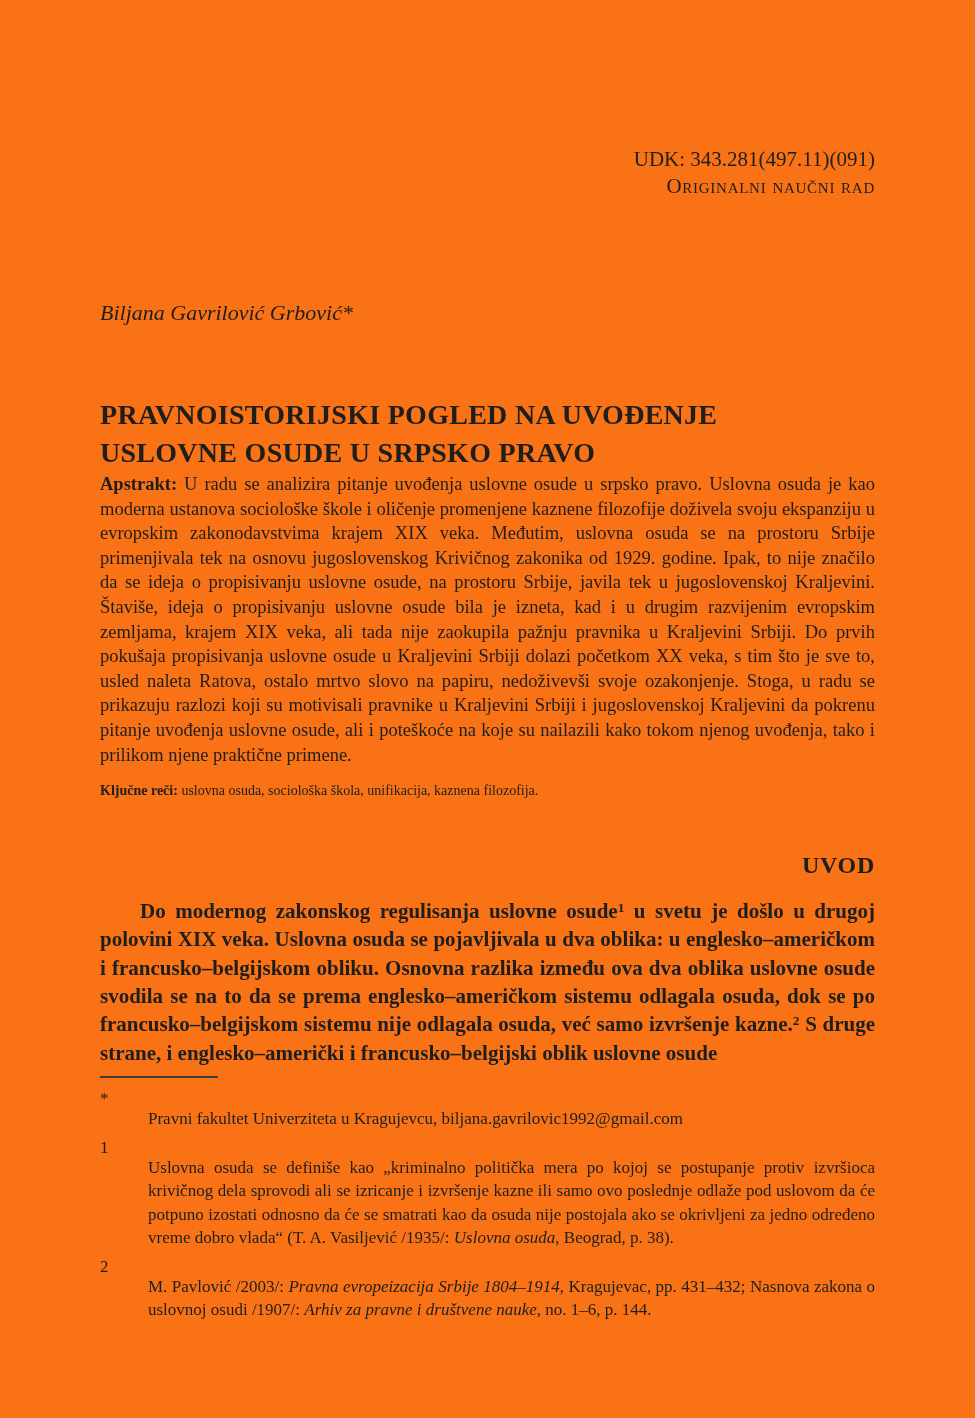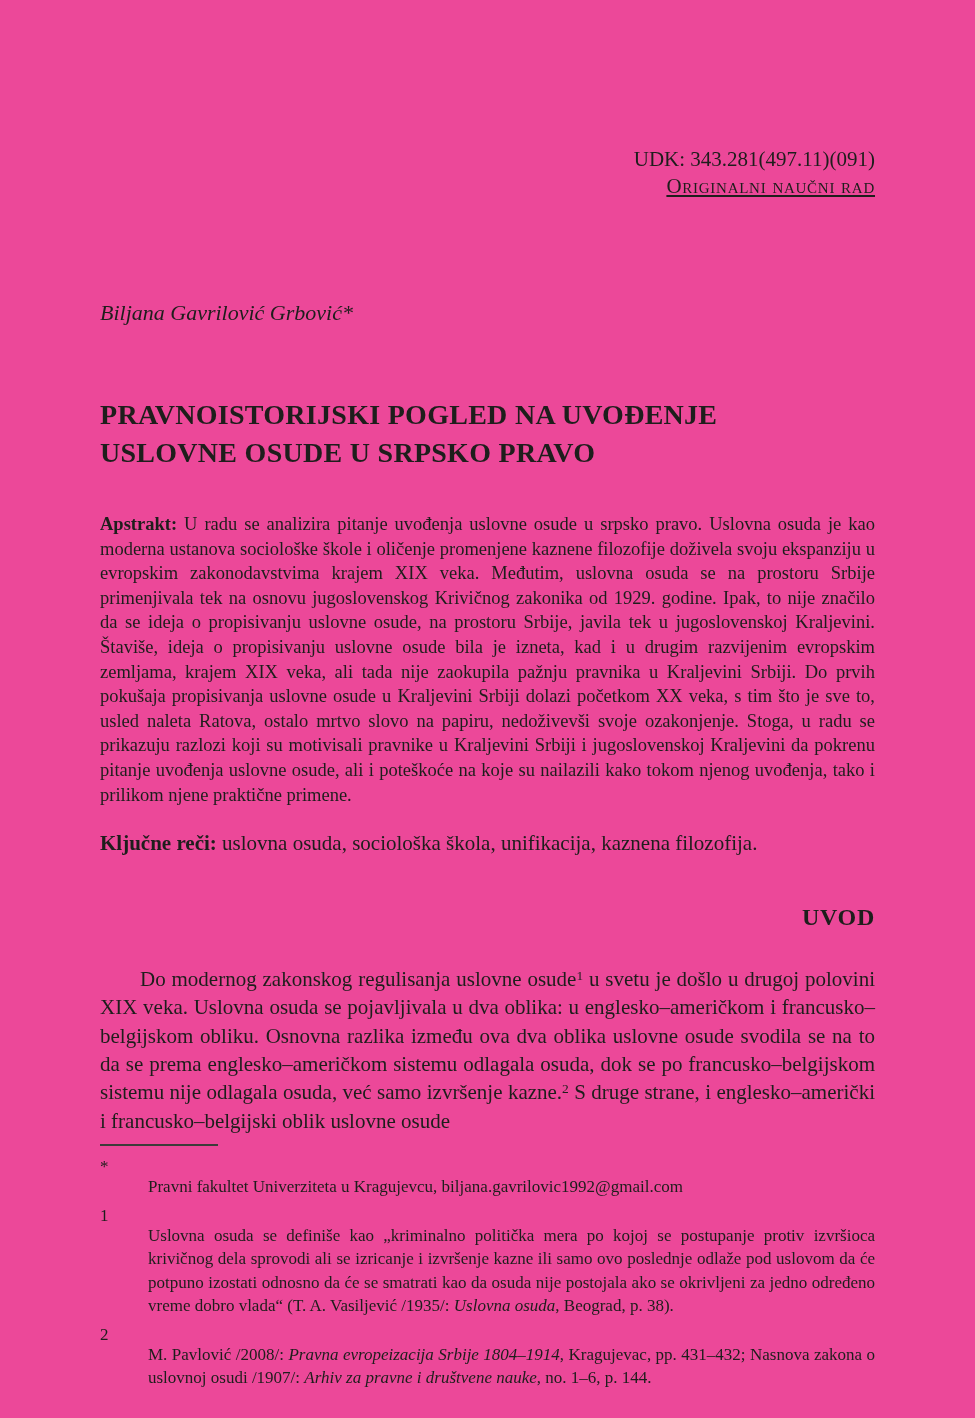--- a/index.html
+++ b/index.html
@@ -1,81 +1,80 @@
 <!DOCTYPE html>
 <html lang="sr"><head>
 <meta charset="utf-8">
 <style>
   * { margin: 0; padding: 0; box-sizing: border-box; }
   html, body { background: #ffffff; }
   .page {
     position: relative;
     width: 975px;
     height: 1418px;
-    background: #ec4899;
+    background: #f97316;
     color: #1e1e1c;
     font-family: "Liberation Serif", "DejaVu Serif", serif;
     overflow: hidden;
   }
   .content {
     position: absolute;
     left: 100px;
     top: 0;
     width: 775px;
   }
   .meta {
     padding-top: 146px;
     text-align: right;
     font-size: 21px;
     line-height: 27px;
   }
   .sc {
     font-variant: small-caps;
     letter-spacing: 0.035em;
-    text-decoration: underline;
   }
   .author-line {
     margin-top: 100px;
     font-style: italic;
     font-size: 22px;
     line-height: 26px;
   }
   .article-title {
     margin-top: 70px;
     font-weight: bold;
     font-size: 28px;
     line-height: 38px;
     letter-spacing: 0.01em;
   }
   .abstract {
-    margin-top: 40px;
     text-align: justify;
     font-size: 18.5px;
     line-height: 24.6px;
   }
   .keywords {
-    margin-top: 24px;
+    margin-top: 12px;
     text-align: justify;
-    font-size: 21px;
+    font-size: 14px;
     line-height: 24.6px;
   }
   b.lead { font-weight: bold; }
   .section-heading {
     margin-top: 45px;
     text-align: right;
     font-size: 24px;
     line-height: 32px;
     letter-spacing: 0.03em;
   }
   .body-para {
-    margin-top: 32px;
+    margin-top: 16px;
     text-align: justify;
     font-size: 21px;
     line-height: 28.4px;
     text-indent: 40px;
+    font-weight: bold;
   }
   .sup {
     font-size: 64%;
     position: relative;
     top: -0.45em;
     line-height: 0;
   }
   .footnotes {
     margin-top: 9px;
     font-size: 17px;
@@ -133,18 +132,18 @@
         <span class="fn-body">Pravni fakultet Univerziteta u Kragujevcu, biljana.gavrilovic1992@gmail.com</span>
       </div>
 
       <div class="footnote">
         <span class="fn-marker">1</span>
         <span class="fn-body"><span>Uslovna osuda se definiše kao „kriminalno politička mera po kojoj se postupanje protiv izvršioca krivičnog dela sprovodi ali se izricanje i izvršenje kazne ili samo ovo poslednje odlaže pod uslovom da će potpuno izostati odnosno da će se smatrati kao da osuda nije postojala ako se okrivljeni za jedno određeno vreme dobro vlada“ (T. A. Vasiljević /1935/: </span><span class="it">Uslovna osuda</span><span>, Beograd, p. 38).</span></span>
       </div>
 
       <div class="footnote">
         <span class="fn-marker">2</span>
-        <span class="fn-body"><span>M. Pavlović /2008/: </span><span class="it">Pravna evropeizacija Srbije 1804–1914</span><span>, Kragujevac, pp. 431–432; Nasnova zakona o uslovnoj osudi /1907/: </span><span class="it">Arhiv za pravne i društvene nauke</span><span>, no. 1–6, p. 144.</span></span>
+        <span class="fn-body"><span>M. Pavlović /2003/: </span><span class="it">Pravna evropeizacija Srbije 1804–1914</span><span>, Kragujevac, pp. 431–432; Nasnova zakona o uslovnoj osudi /1907/: </span><span class="it">Arhiv za pravne i društvene nauke</span><span>, no. 1–6, p. 144.</span></span>
       </div>
     </div>
 
   </div>
 </div>
 
 </body></html>

